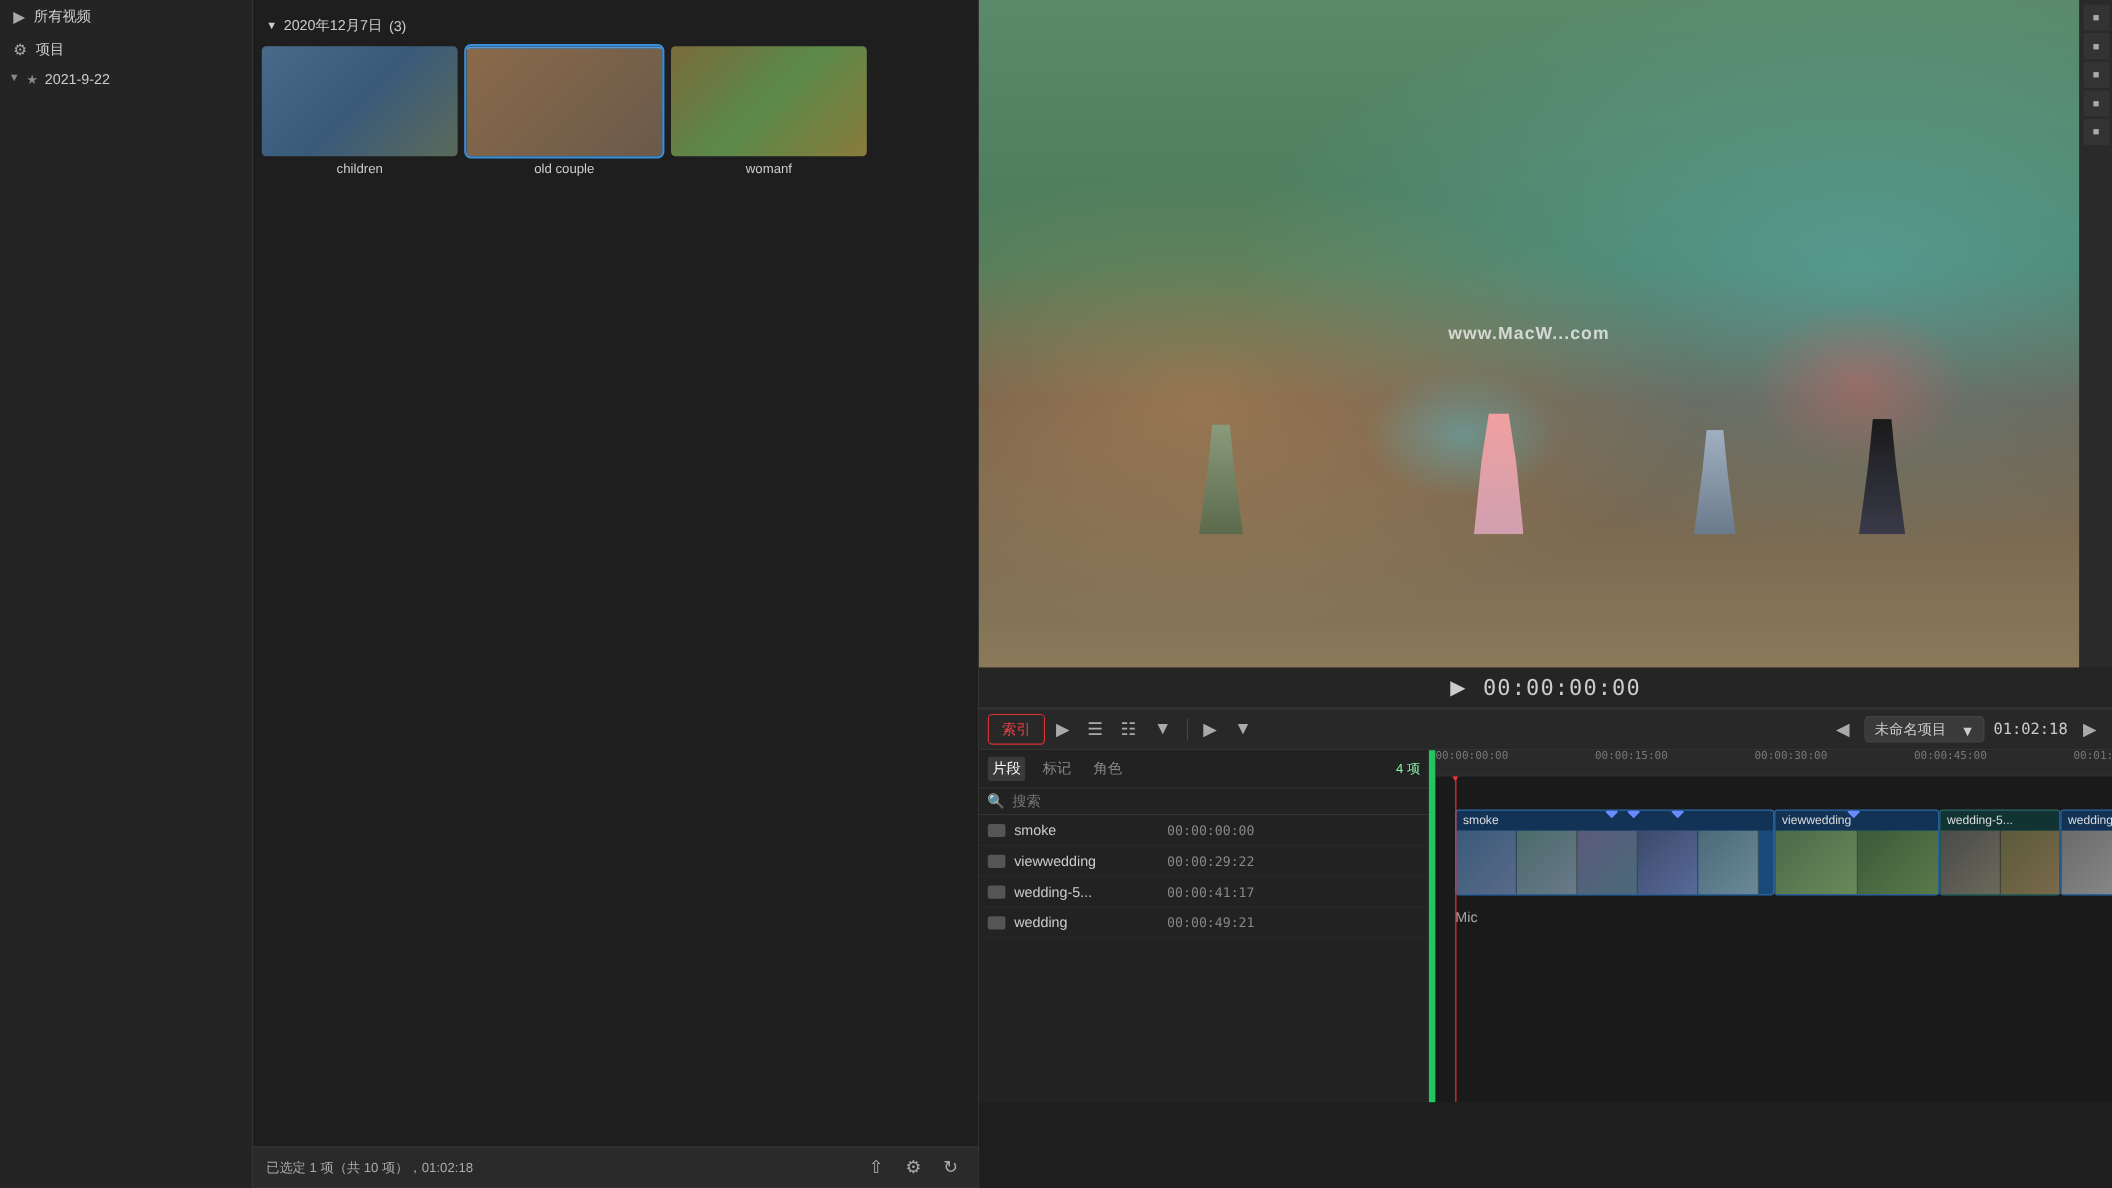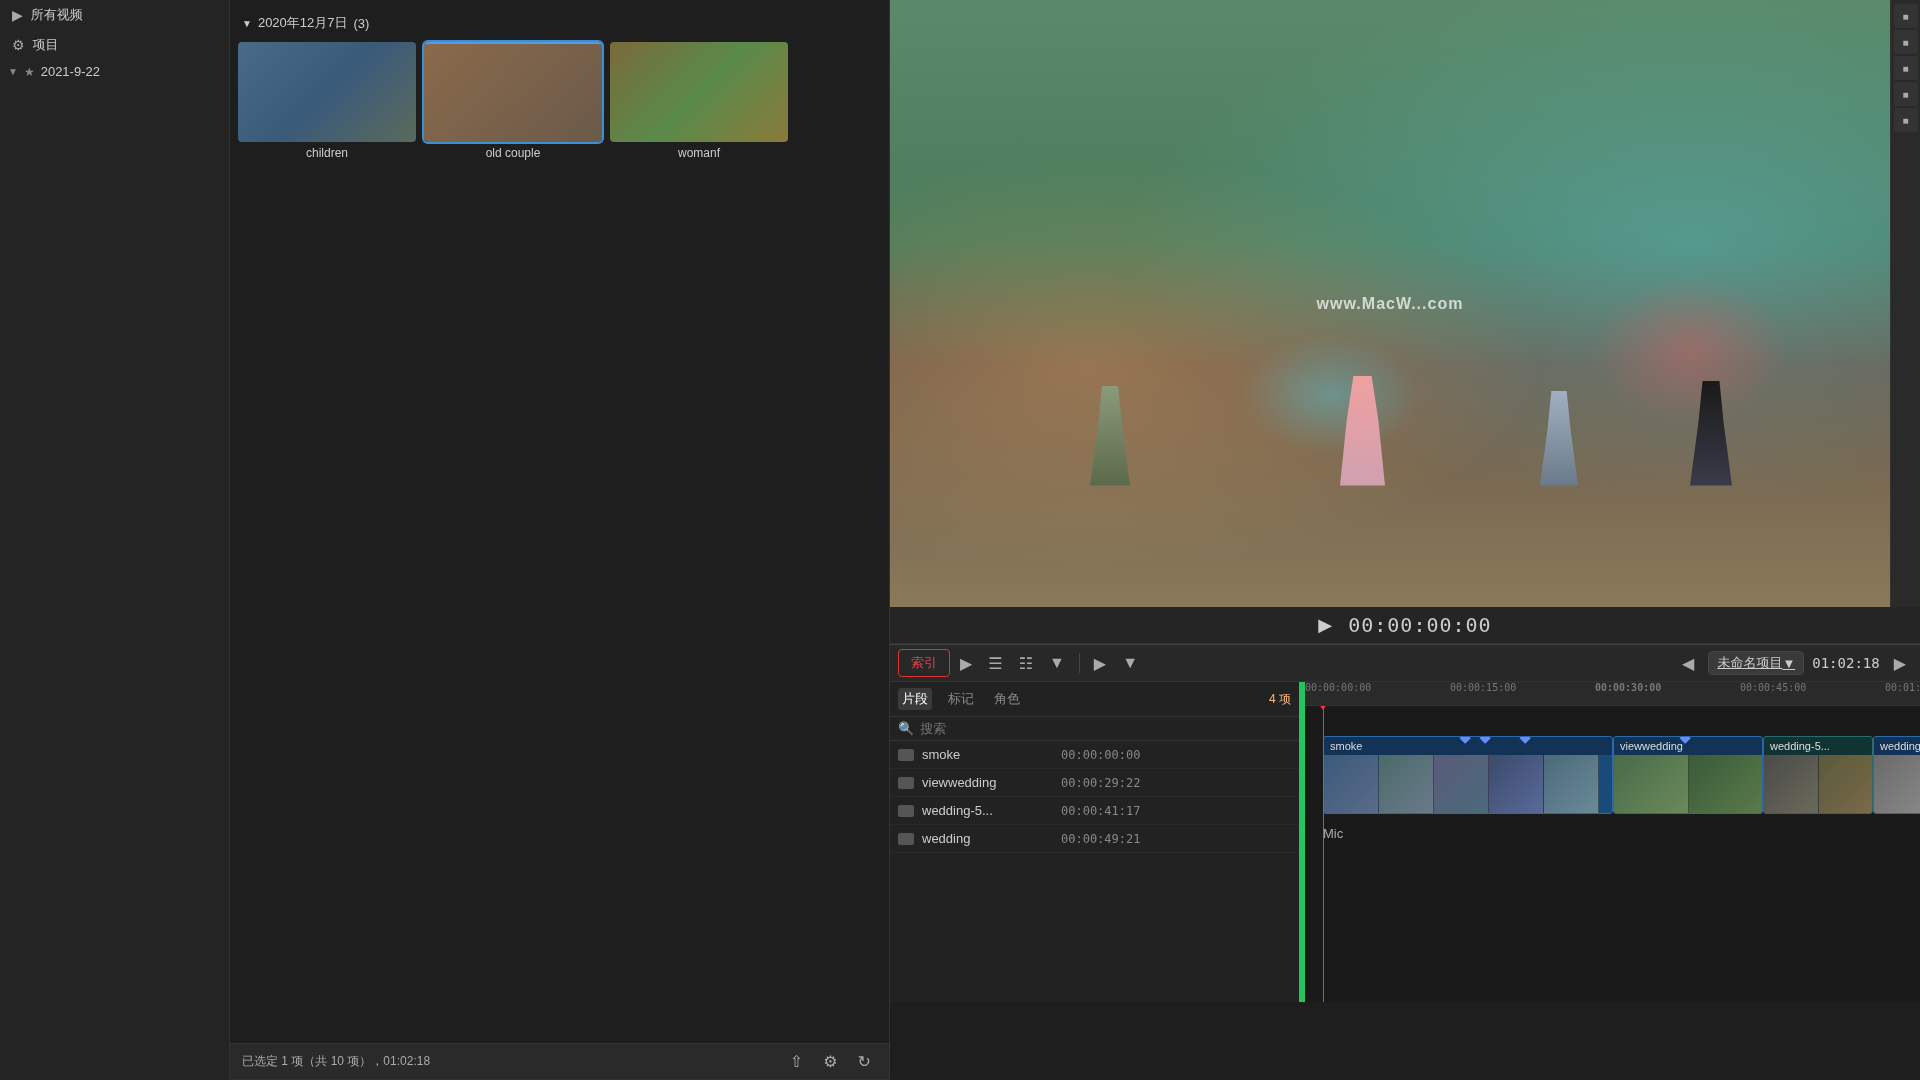--- a/index.html
+++ b/index.html
@@ -273,24 +273,23 @@
       cursor: pointer;
       font-size: 16px;
       padding: 2px 6px;
     }
     .timeline-nav .project-name {
       background: #3a3a3a;
       border: 1px solid #444;
       border-radius: 4px;
       padding: 2px 8px;
       display: flex;
-      align-items: center;
-      gap: 0;
-      cursor: pointer;
-      text-decoration: underline;
+      align-items: flex-end;
+      gap: 13px;
+      cursor: pointer;
     }
     .timeline-nav .timecode {
       font-family: monospace;
       font-size: 14px;
       color: #ccc;
     }
 
     
     .index-panel {
       display: flex;
@@ -315,21 +314,21 @@
     .index-tab {
       cursor: pointer;
       color: #888;
       font-size: 13px;
       padding: 2px 4px;
       border-radius: 3px;
     }
     .index-tab.active { color: #fff; background: #3a3a3a; }
     .index-count {
       margin-left: auto;
-      color: #fdba74;
+      color: #86efac;
       font-size: 12px;
     }
 
     
     .search-bar {
       display: flex;
       align-items: center;
       padding: 4px 8px;
       gap: 6px;
       border-bottom: 1px solid #333;
@@ -804,21 +803,21 @@
               <span class="clip-time">00:00:49:21</span>
             </div>
           </div>
         </div>
 
         <div class="timeline-main">
 
           <div class="timeline-ruler">
             <span class="ruler-label" style="left:0px;">00:00:00:00</span>
             <span class="ruler-label" style="left:145px;">00:00:15:00</span>
-            <span class="ruler-label" style="left:290px;font-weight:bold;">00:00:30:00</span>
+            <span class="ruler-label" style="left:290px;">00:00:30:00</span>
             <span class="ruler-label" style="left:435px;text-align:center;">00:00:45:00</span>
             <span class="ruler-label" style="left:580px;">00:01:00:00</span>
 
           </div>
 
           <div class="timeline-tracks">
 
             <div class="playhead" style="left:18px;">
               <div class="playhead-head"></div>
             </div>

